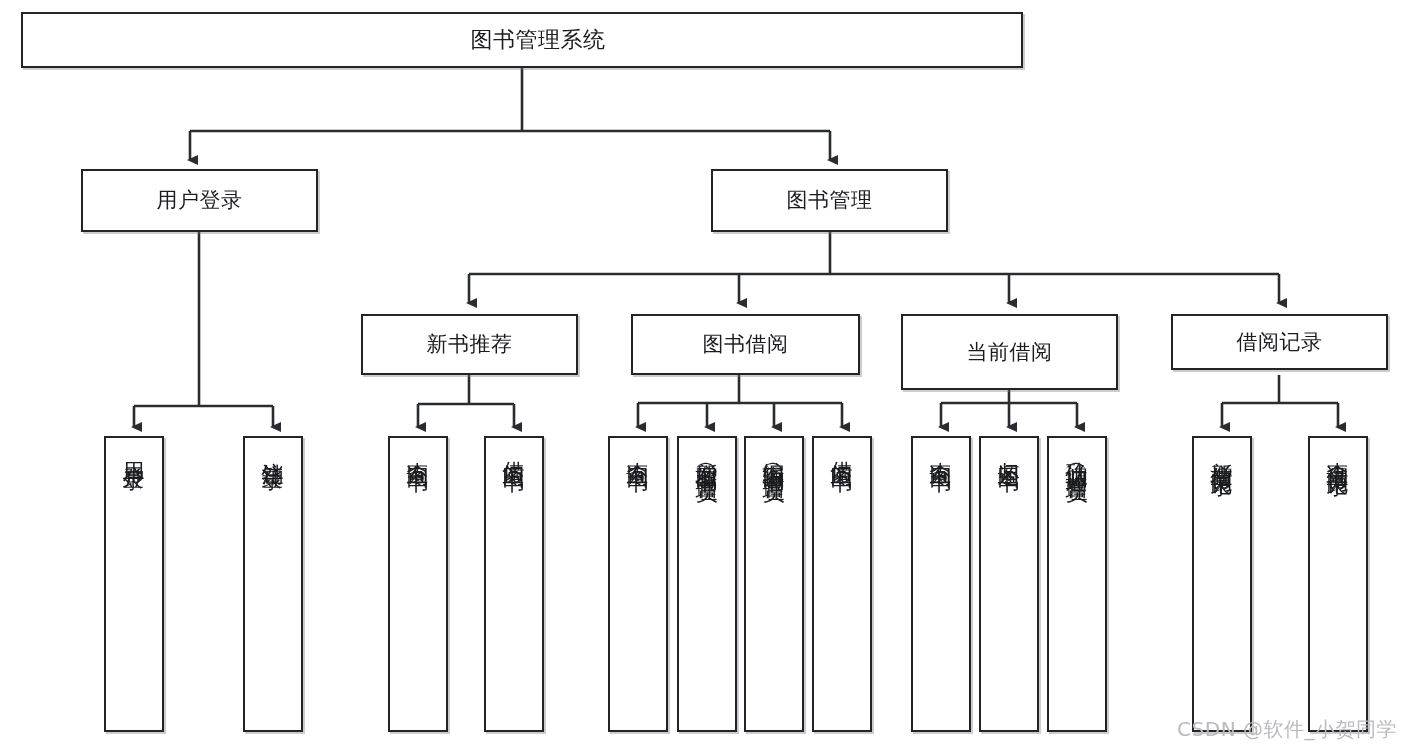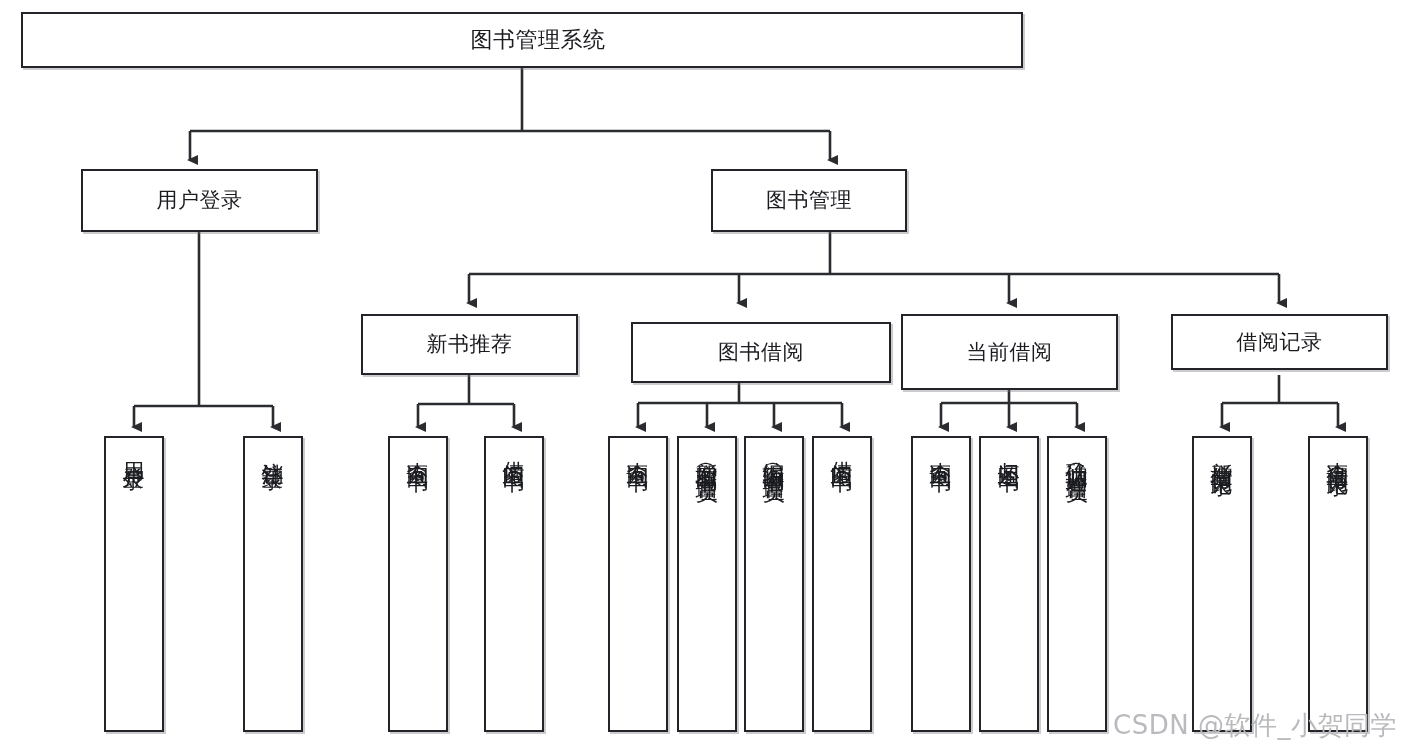--- a/index.html
+++ b/index.html
@@ -61,21 +61,21 @@
     writing-mode: vertical-rl;
     text-orientation: upright;
     font-size: 22px;
     letter-spacing: 3px;
     line-height: 1.05;
   }
   .watermark {
     position: absolute;
     right: 8px;
     bottom: 4px;
-    font-size: 26px;
+    font-size: 20px;
     color: #b9babd;
     letter-spacing: 0.5px;
     z-index: 5;
     white-space: nowrap;
     text-align: center;
   }
 </style>
 </head>
 <body>
 
@@ -131,28 +131,28 @@
     </g>
   </svg>
 
   <div class="node horiz root" style="left:21px; top:12px; width:1002px; height:56px;padding-left:32px;">
     <span class="label">图书管理系统</span>
   </div>
 
   <div class="node horiz" style="left:81px; top:169px; width:237px; height:63px;">
     <span class="label">用户登录</span>
   </div>
-  <div class="node horiz" style="left:711px; top:169px; width:196px; height:63px;">
+  <div class="node horiz" style="left:711px; top:169px; width:237px; height:63px;">
     <span class="label">图书管理</span>
   </div>
 
   <div class="node horiz" style="left:361px; top:314px; width:217px; height:61px;">
     <span class="label">新书推荐</span>
   </div>
-  <div class="node horiz" style="left:631px; top:314px; width:260px; height:61px;margin-top:8px;">
+  <div class="node horiz" style="left:631px; top:314px; width:229px; height:61px;">
     <span class="label">图书借阅</span>
   </div>
   <div class="node horiz" style="left:901px; top:314px; width:217px; height:76px;">
     <span class="label">当前借阅</span>
   </div>
   <div class="node horiz" style="left:1171px; top:314px; width:217px; height:56px;">
     <span class="label">借阅记录</span>
   </div>
 
   <div class="node vert" style="left:104px; top:436px; width:60px; height:296px;">

